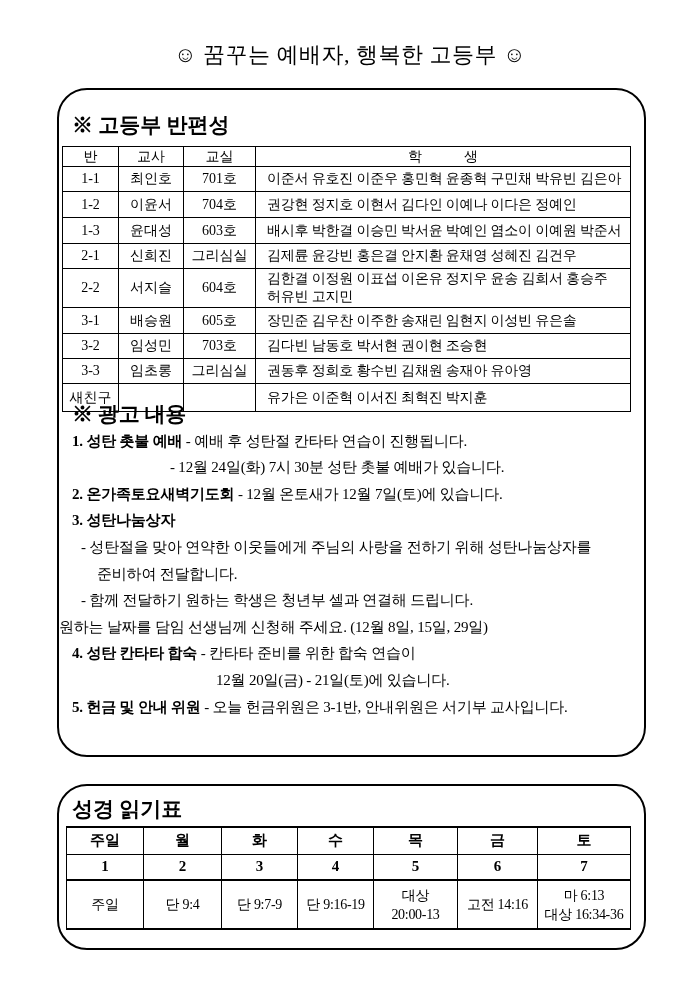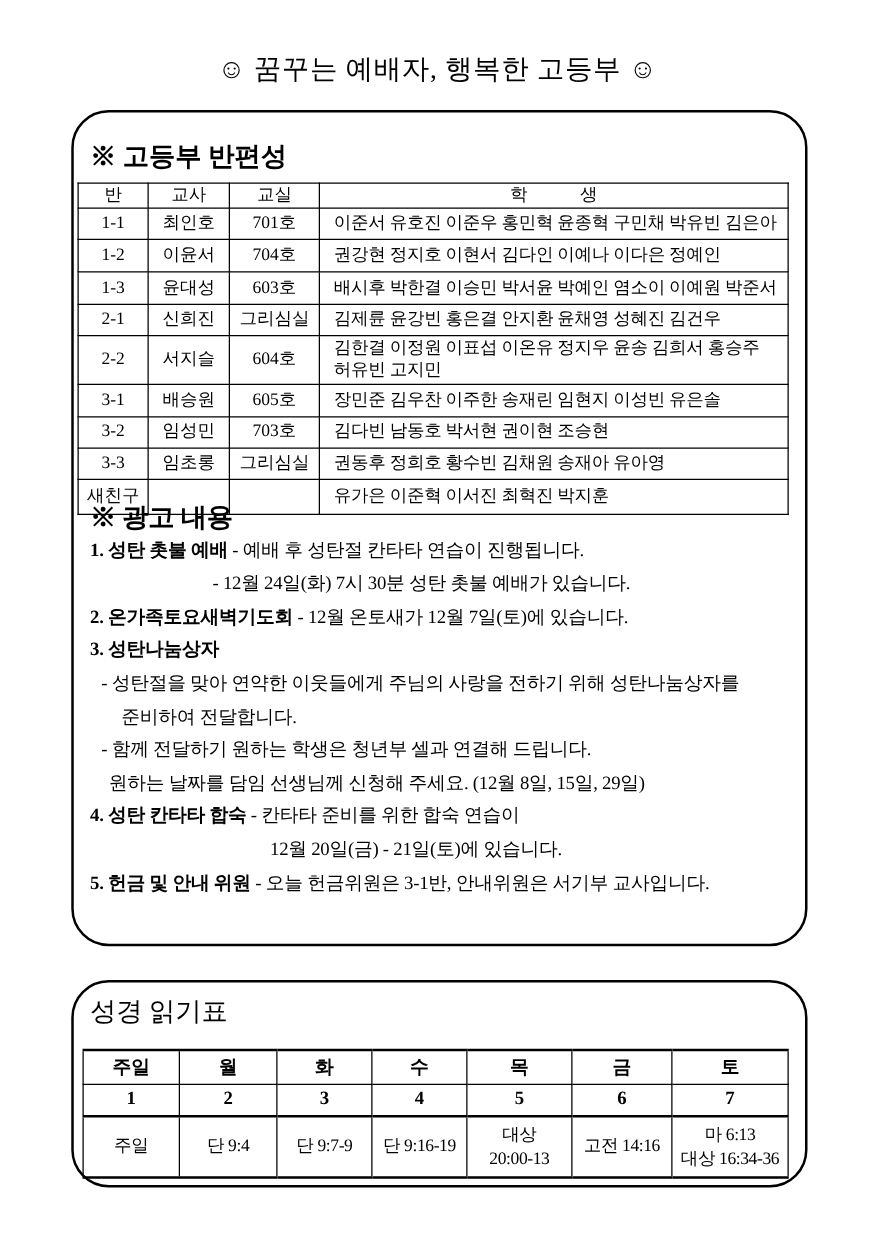--- a/index.html
+++ b/index.html
@@ -14,45 +14,45 @@
     top:40px;left:0;width:700px;text-align:center;
     font-size:22px;font-weight:normal;letter-spacing:0.5px;
   }
   
   .rbox{
     position:absolute;border:2px solid #000;border-radius:30px;background:#fff;
   }
   #box-class{left:57px;top:88px;width:585px;height:665px;}
   #box-bible{left:57px;top:784px;width:585px;height:162px;}
   .sec-heading{font-size:21px;font-weight:bold;white-space:nowrap;}
-  .sec-heading.normal{font-weight:normal;}
+  .sec-heading.normal{font-weight:bold;}
   
   table{border-collapse:collapse;table-layout:fixed;}
   #class-table{left:3px;top:56px;width:568px;font-size:14px;}
   #class-table th,#class-table td{
     border:1px solid #000;padding:0;text-align:center;vertical-align:middle;
     overflow:hidden;line-height:18px;
   }
   #class-table .students{
     text-align:left;padding-left:11px;white-space:pre-line;letter-spacing:-0.2px;
   }
   #class-table th.students-h{text-align:center;padding-left:0;}
   #class-table th{font-weight:normal;}
   
   #announcements{left:0;top:311px;width:583px;font-size:15px;line-height:26.6px;}
   #announcements .line{white-space:nowrap;letter-spacing:-0.2px;}
   #announcements .b{font-weight:bold;}
   .m-base{margin-left:13px;}
   .m-sub1{margin-left:111px;}
   .m-dash{margin-left:22px;}
   .m-wrap1{margin-left:38px;}
-  .m-wrap2{margin-left:28px;}
+  .m-wrap2{}
   .m-sub4{margin-left:157px;}
   
-  #bible-table{left:7px;top:53px;width:564px;padding-left:28px;}
+  #bible-table{left:7px;top:40px;width:564px;padding-left:28px;}
   #bible-table th,#bible-table td{
     border:1px solid #000;padding:0;text-align:center;vertical-align:middle;
   }
   #bible-table{border-top:2px solid #000;}
   #bible-table .t2-days th{font-size:15px;font-weight:bold;border-top-width:2px;}
   #bible-table .t2-dates td{font-size:15px;font-weight:bold;border-bottom-width:2px;}
   #bible-table .t2-read td{
     font-size:14px;line-height:19px;white-space:pre-line;
     border-bottom-width:2px;letter-spacing:-0.3px;
   }

